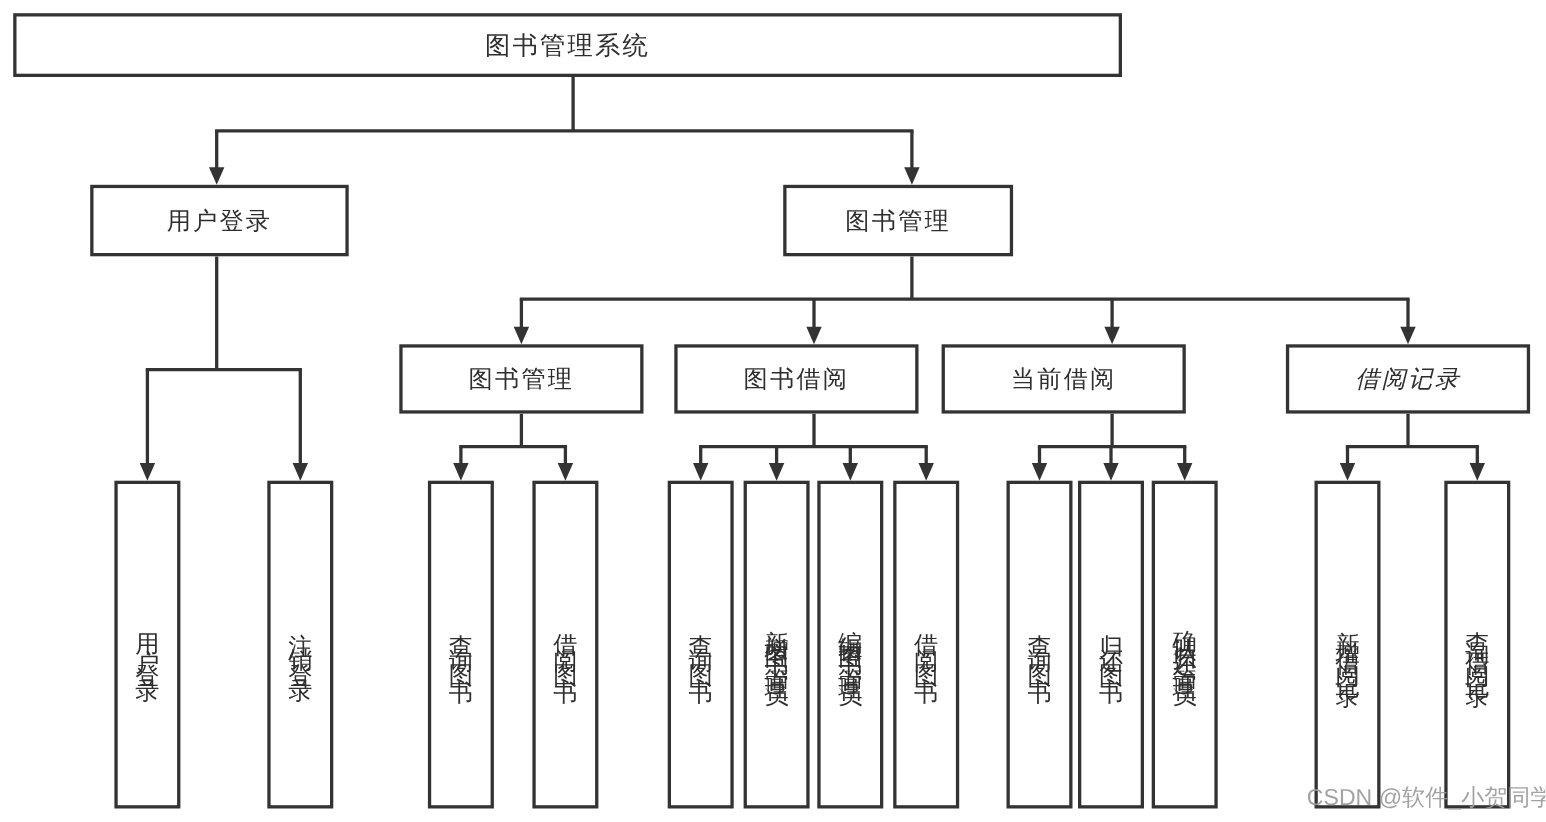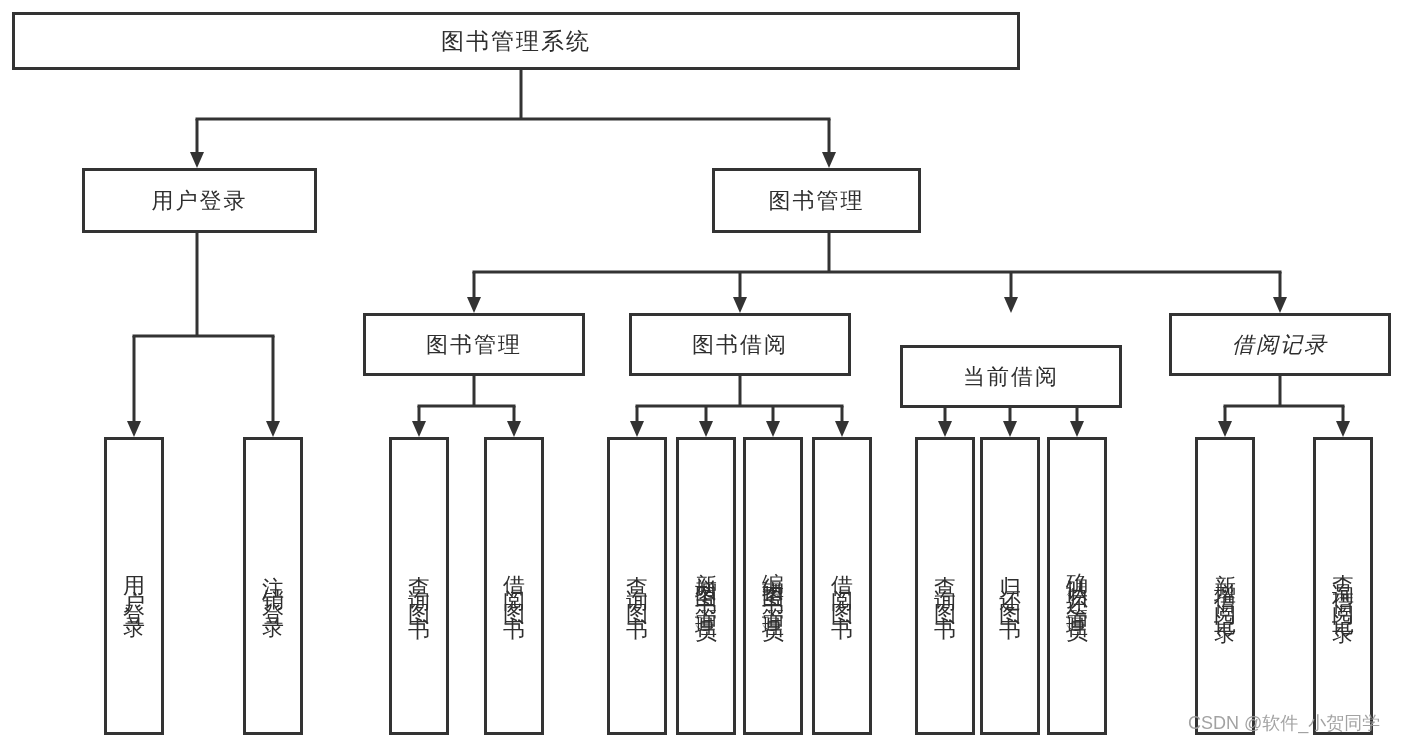--- a/index.html
+++ b/index.html
@@ -22,22 +22,22 @@
   }
   .node--h{
     font-size:22px;
     letter-spacing:2px;
   }
   .node--root{left:12px;top:12px;width:1008px;height:58px;font-size:23px;}
   .node--l2a{left:82px;top:168px;width:235px;height:65px;}
   .node--l2b{left:712px;top:168px;width:209px;height:65px;}
   .node--l3{top:313px;width:222px;height:63px;}
   .node--l3a{left:363px;}
-  .node--l3b{left:629px;align-items:center;}
-  .node--l3c{left:900px;margin-top:32px;}
+  .node--l3b{left:613px;align-items:center;}
+  .node--l3c{left:856px;}
   .node--l3d{left:1169px;font-style:italic;}
   .leaf{
     top:437px;width:60px;height:298px;
   }
   .leaf .vtext{
     writing-mode:vertical-rl;
     text-orientation:mixed;
     font-size:22px;
     line-height:1;
     color:#2e2e2e;
@@ -49,21 +49,21 @@
   #connectors{
     position:absolute;left:0;top:0;width:1405px;height:747px;
     pointer-events:none;
   }
   #connectors line{stroke:#333333;stroke-width:3px;}
   #connectors polygon{fill:#333333;}
   .watermark{
     position:absolute;
     left:1188px;top:711px;
     width:210px;
-    font-size:18px;
+    font-size:21px;
     color:#9b9b9b;
     opacity:0.92;
     white-space:nowrap;
     z-index:5;
   }
 </style>
 </head>
 <body>
 
 <div id="canvas">

